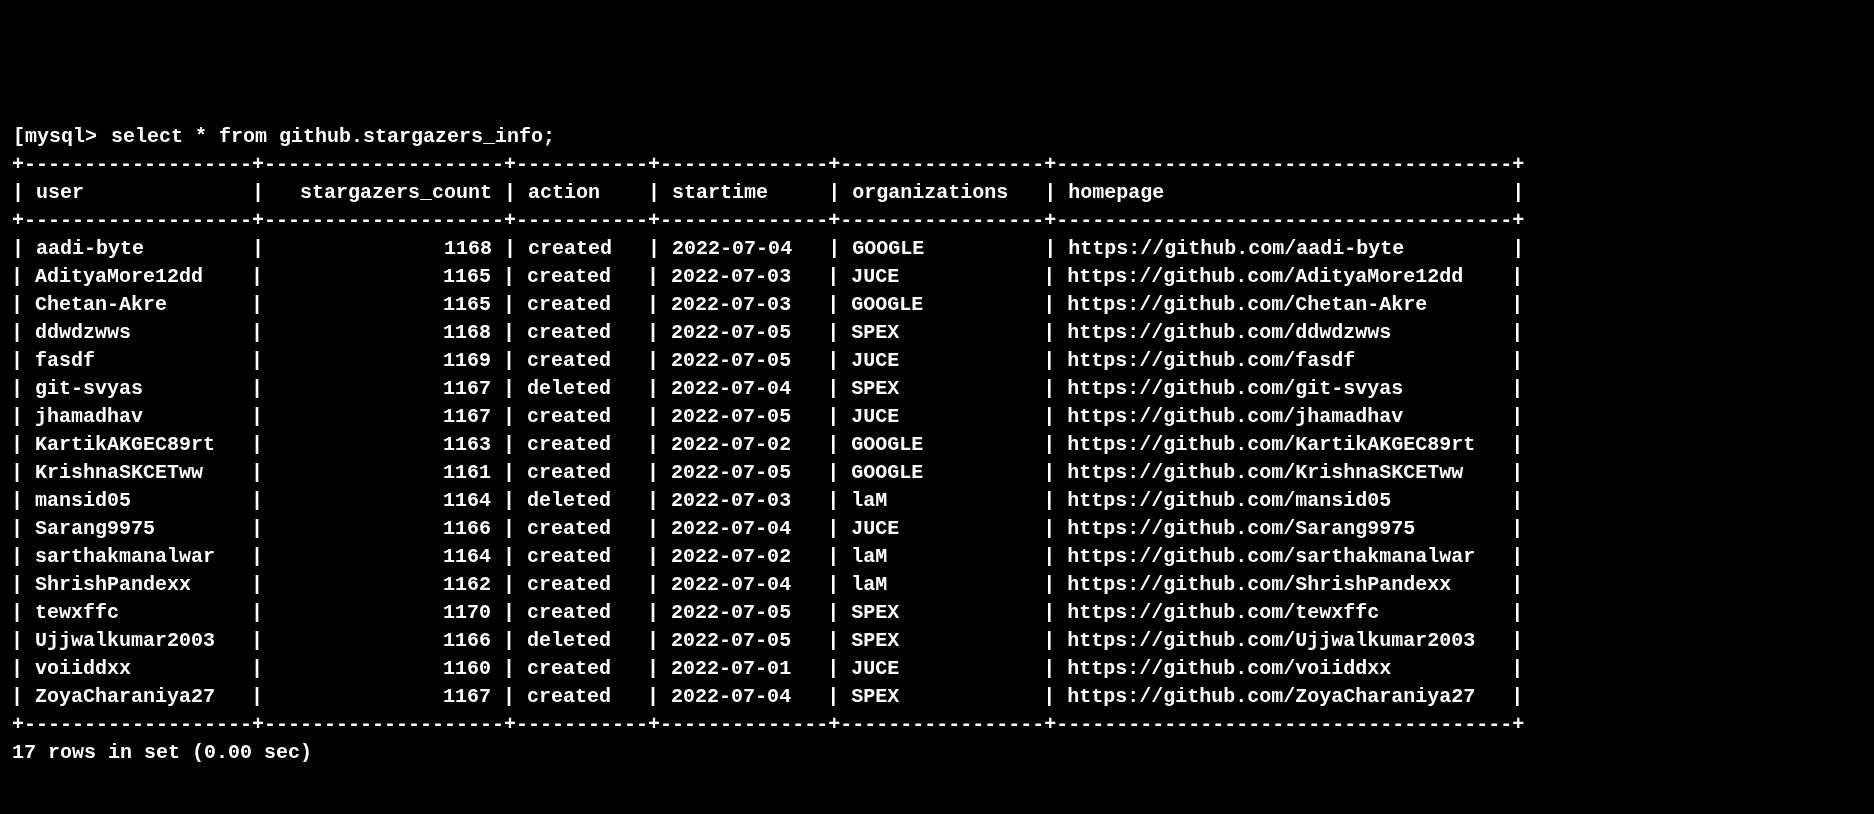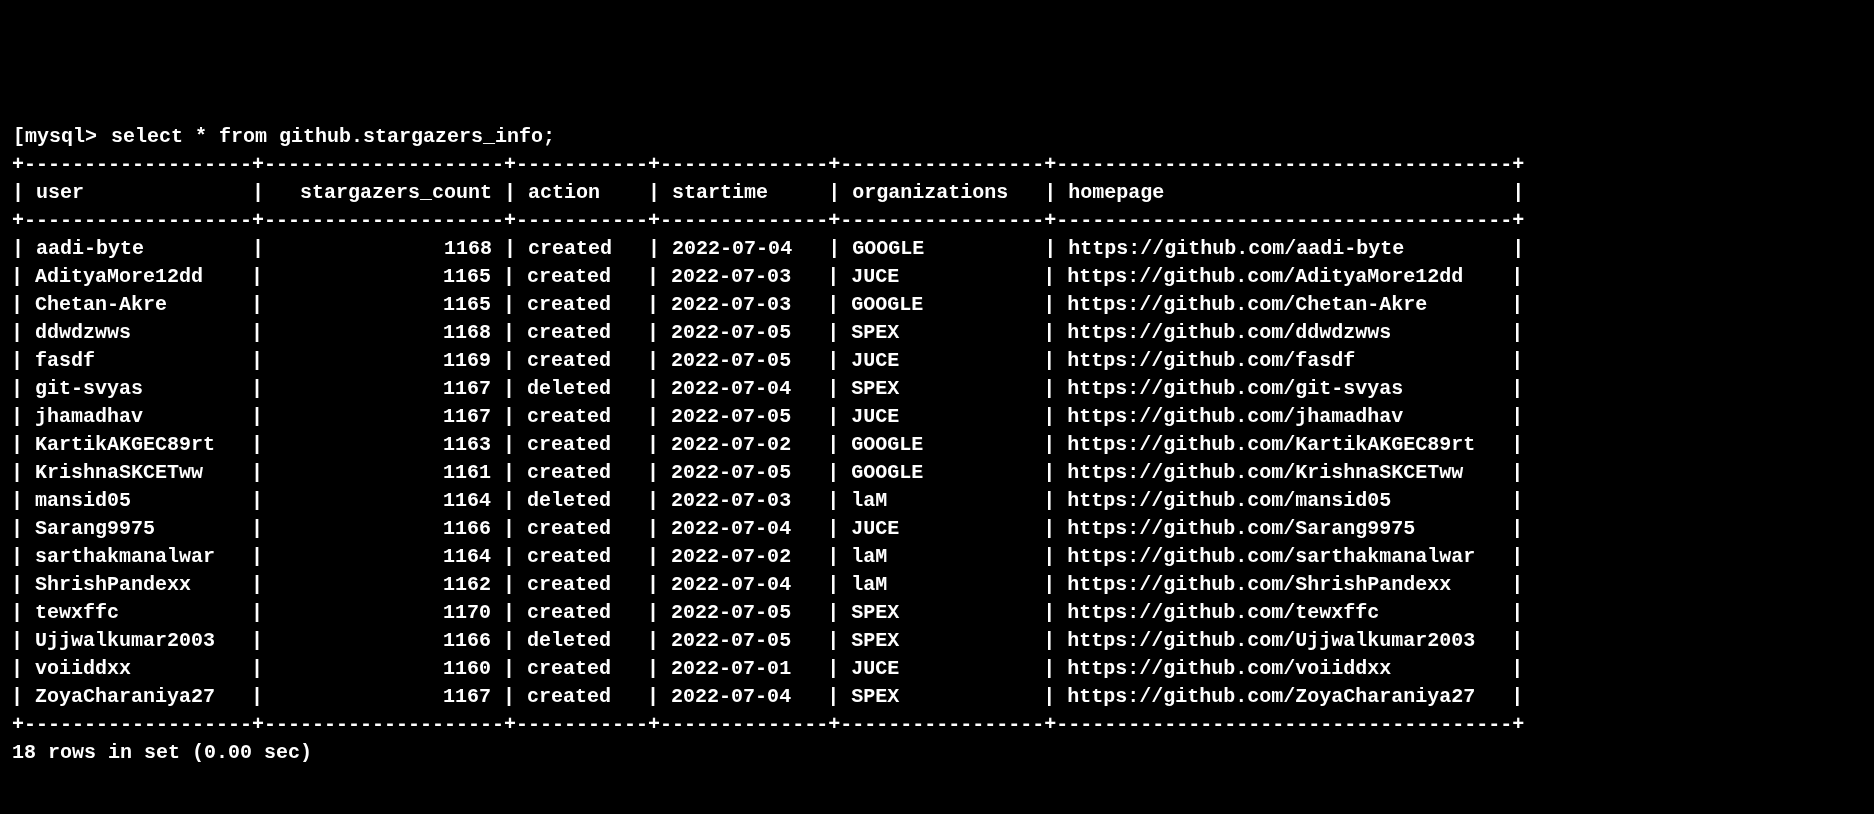--- a/index.html
+++ b/index.html
@@ -41,17 +41,17 @@
 | KrishnaSKCETww    |               1161 | created   | 2022-07-05   | GOOGLE          | https://github.com/KrishnaSKCETww    |
 | mansid05          |               1164 | deleted   | 2022-07-03   | laM             | https://github.com/mansid05          |
 | Sarang9975        |               1166 | created   | 2022-07-04   | JUCE            | https://github.com/Sarang9975        |
 | sarthakmanalwar   |               1164 | created   | 2022-07-02   | laM             | https://github.com/sarthakmanalwar   |
 | ShrishPandexx     |               1162 | created   | 2022-07-04   | laM             | https://github.com/ShrishPandexx     |
 | tewxffc           |               1170 | created   | 2022-07-05   | SPEX            | https://github.com/tewxffc           |
 | Ujjwalkumar2003   |               1166 | deleted   | 2022-07-05   | SPEX            | https://github.com/Ujjwalkumar2003   |
 | voiiddxx          |               1160 | created   | 2022-07-01   | JUCE            | https://github.com/voiiddxx          |
 | ZoyaCharaniya27   |               1167 | created   | 2022-07-04   | SPEX            | https://github.com/ZoyaCharaniya27   |
 </span><span id="border-line3">+-------------------+--------------------+-----------+--------------+-----------------+--------------------------------------+</span>
-<span>18 rows in set (0.00 sec)</span>
+<span>17 rows in set (0.00 sec)</span>
 </div>
 
 
 
 
 </body></html>

